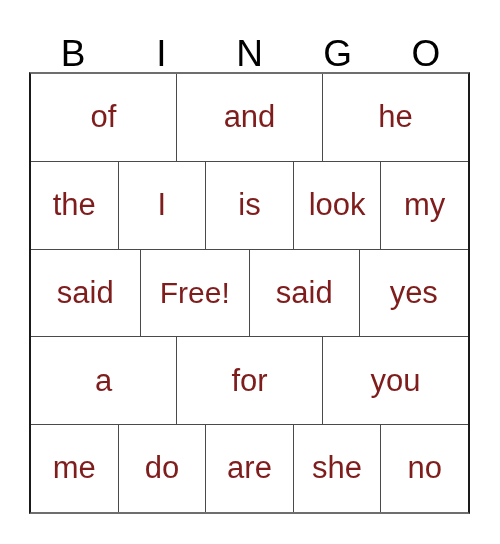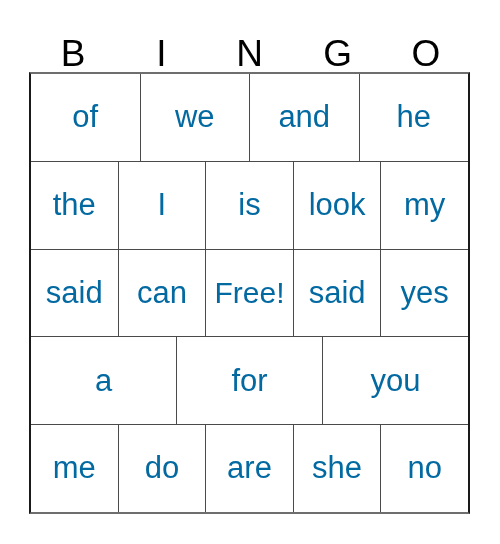--- a/index.html
+++ b/index.html
@@ -90,21 +90,21 @@
   }
 
   .grid-cell:last-child {
     border-right: none;
   }
 
   .cell-text {
     font-size: 31px;
     line-height: 1.05;
     font-weight: 400;
-    color: #0369a1;
+    color: #7f1d1d;
     text-align: center;
     white-space: nowrap;
     user-select: none;
     padding: 0 1px;
   }
 
   .cell-free .cell-text {
     font-size: 30px;
   }
 </style>
@@ -121,23 +121,20 @@
     <div class="header-cell">O</div>
   </div>
 
   <div class="grid">
 
     <div class="grid-row">
       <div class="grid-cell">
         <span class="cell-text">of</span>
       </div>
       <div class="grid-cell">
-        <span class="cell-text">we</span>
-      </div>
-      <div class="grid-cell">
         <span class="cell-text">and</span>
       </div>
       <div class="grid-cell">
         <span class="cell-text">he</span>
       </div>
     </div>
 
     <div class="grid-row">
       <div class="grid-cell">
         <span class="cell-text">the</span>
@@ -152,23 +149,20 @@
         <span class="cell-text">look</span>
       </div>
       <div class="grid-cell">
         <span class="cell-text">my</span>
       </div>
     </div>
 
     <div class="grid-row">
       <div class="grid-cell">
         <span class="cell-text">said</span>
-      </div>
-      <div class="grid-cell">
-        <span class="cell-text">can</span>
       </div>
       <div class="grid-cell cell-free">
         <span class="cell-text">Free!</span>
       </div>
       <div class="grid-cell">
         <span class="cell-text">said</span>
       </div>
       <div class="grid-cell">
         <span class="cell-text">yes</span>
       </div>

